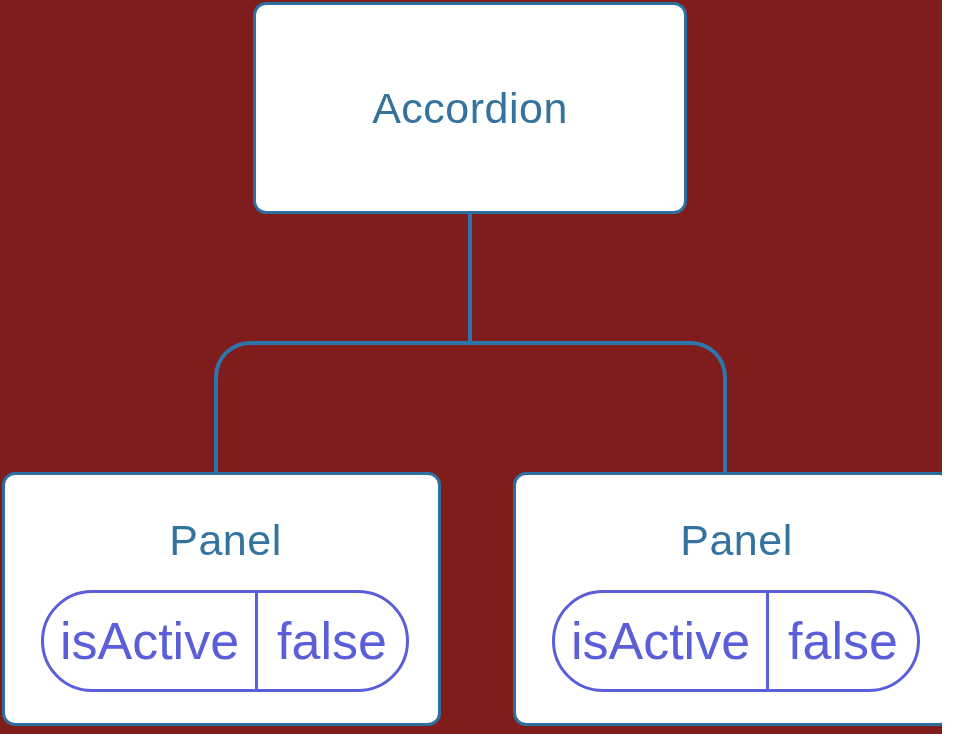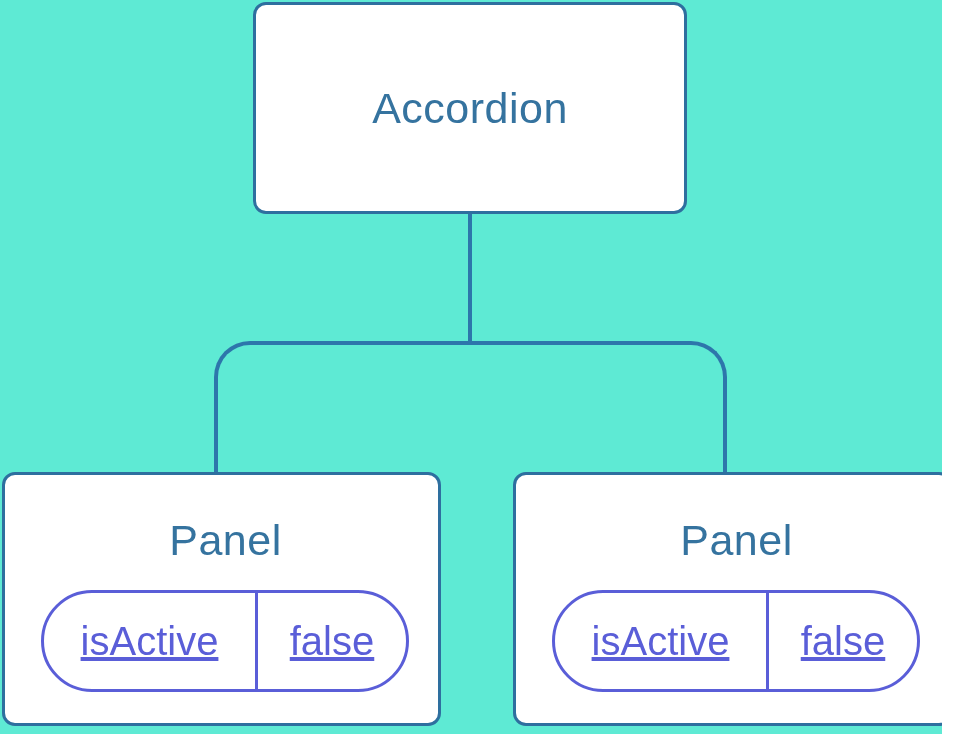--- a/index.html
+++ b/index.html
@@ -6,21 +6,21 @@
     margin: 0;
     padding: 0;
   }
   body {
     font-family: "Liberation Sans", "DejaVu Sans", sans-serif;
   }
   .canvas {
     position: relative;
     width: 942px;
     height: 734px;
-    background: #5eead4;
+    background: #7f1d1d;
     overflow: hidden;
   }
 
   
   .node-box {
     position: absolute;
     background: #ffffff;
     border: 3px solid #2e6f9f;
     border-radius: 13px;
     box-sizing: border-box;
@@ -89,23 +89,22 @@
     left: 36px;
     top: 115px;
     width: 368px;
     height: 102px;
     box-sizing: border-box;
     border: 3px solid #5a5ed8;
     border-radius: 51px;
     display: flex;
     align-items: stretch;
     color: #5a5ed8;
-    font-size: 40px;
+    font-size: 52px;
     background: #ffffff;
-    text-decoration: underline;
   }
   .pill-key {
     flex: 0 0 211px;
     display: flex;
     align-items: center;
     justify-content: center;
     border-right: 3px solid #5a5ed8;
   }
   .pill-value {
     flex: 1 1 auto;

